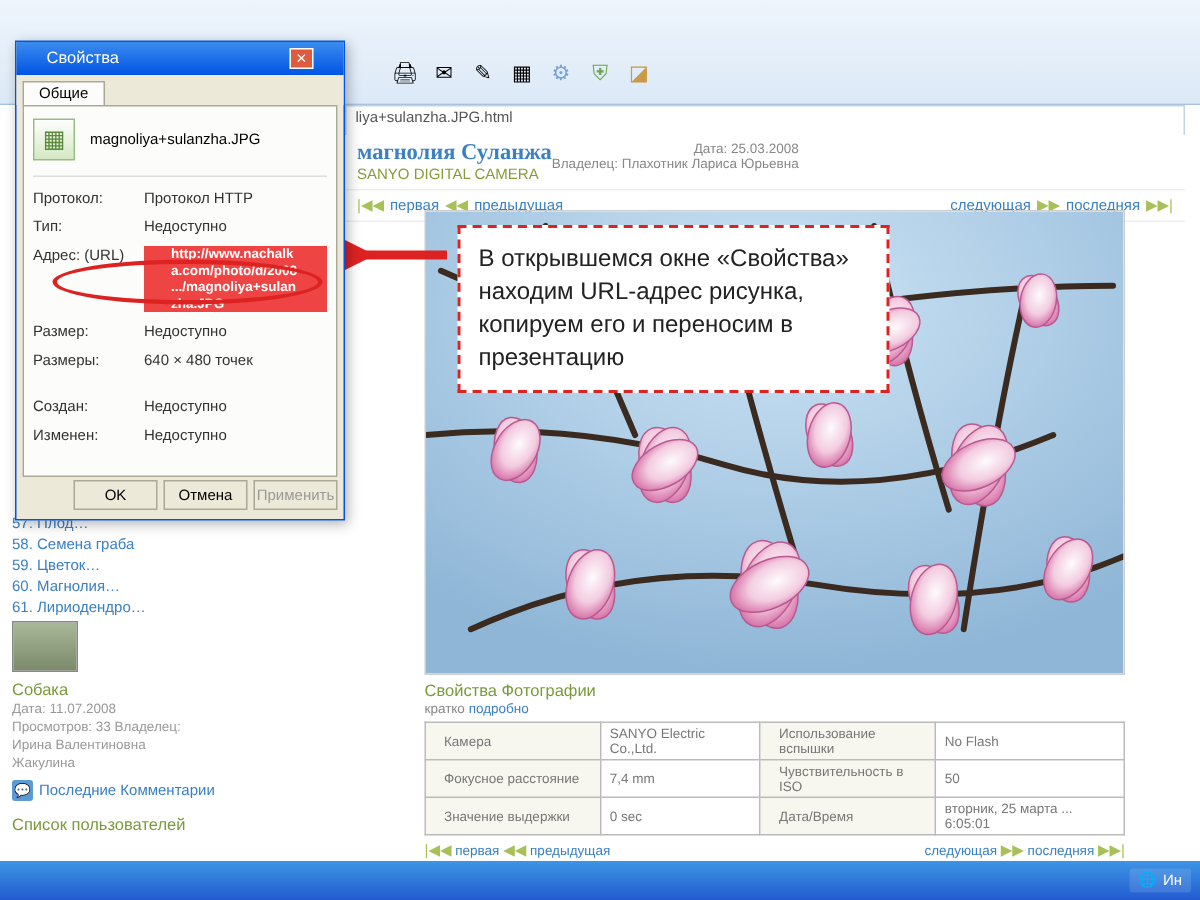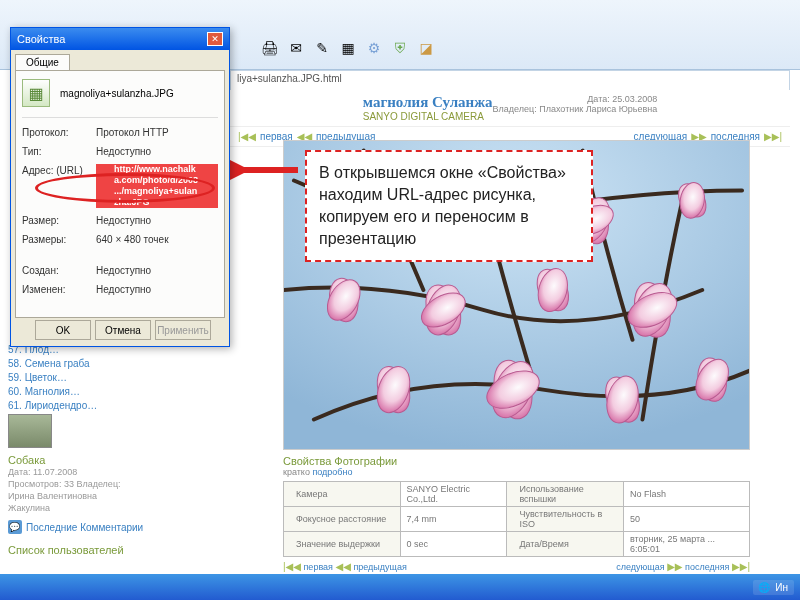--- a/index.html
+++ b/index.html
@@ -7,42 +7,42 @@
   
   
   .browser-chrome { position: absolute; top: 0; left: 0; right: 0; height: 70px; background: linear-gradient(#eef5fc,#dce9f7); border-bottom: 1px solid #a9c3dd; }
   .toolbar { position: absolute; top: 38px; left: 260px; display: flex; gap: 6px; align-items: center; }
   .toolbar-icon { width: 20px; height: 20px; display: flex; align-items: center; justify-content: center; font-size: 14px; }
   
   .url-strip { position: absolute; top: 70px; left: 230px; right: 10px; height: 32px; background: #fff; border: 1px solid #c3d4e5; font-size: 10px; padding: 2px 6px; color: #555; }
   
   
   .properties-dialog { position: absolute; top: 27px; left: 10px; width: 220px; height: 320px; background: #ece9d8; border: 1px solid #0054e3; box-shadow: 2px 2px 8px rgba(0,0,0,0.3); z-index: 100; }
-  .dialog-title { background: linear-gradient(#3b8cef,#0054e3); color: #fff; height: 22px; line-height: 22px; padding: 0 6px; font-size: 11px; display: flex; justify-content: space-between; align-items: center; }
+  .dialog-title { background: linear-gradient(#3b8cef,#0054e3); color: #fff; height: 22px; line-height: 22px; padding: 0 20px; font-size: 11px; display: flex; justify-content: space-between; align-items: center; }
   .dialog-close { width: 16px; height: 14px; background: #e05a3d; border: 1px solid #fff; color: #fff; font-size: 9px; text-align: center; line-height: 12px; cursor: pointer; }
   .tab-row { background: #ece9d8; padding: 4px 4px 0 4px; }
   .tab { display: inline-block; background: #fcfcfb; border: 1px solid #aca899; border-bottom: none; padding: 2px 10px; font-size: 10px; }
   .dialog-body { background: #fcfcfb; margin: 0 4px; border: 1px solid #aca899; height: 248px; padding: 8px 6px; }
   .file-row { display: flex; align-items: center; gap: 10px; padding-bottom: 10px; border-bottom: 1px solid #ddd; margin-bottom: 8px; }
   .file-icon { width: 28px; height: 28px; background: linear-gradient(#fefefe,#d4e8c4); border: 1px solid #9bbb7e; display: flex; align-items: center; justify-content: center; color: #5a8a3a; font-size: 16px; }
   .prop-row { display: flex; font-size: 10px; margin-bottom: 6px; line-height: 13px; }
   .prop-label { width: 74px; color: #333; }
   .prop-value { flex: 1; color: #333; }
   .url-highlight { background: #ef4444; color: #fff; padding: 0 18px; display: inline-block; word-break: break-all; font-size: 9px; line-height: 11px; font-weight: bold; }
   .red-circle { position: absolute; border: 3px solid #d22; border-radius: 50%/50%; width: 180px; height: 30px; left: 24px; top: 145px; pointer-events: none; }
-  .dialog-buttons { position: absolute; bottom: 6px; right: 18px; display: flex; gap: 4px; border-radius: 10px; }
+  .dialog-buttons { position: absolute; bottom: 6px; right: 4px; display: flex; gap: 4px; border-radius: 10px; }
   .win-btn { width: 56px; height: 20px; font-size: 10px; background: #ece9d8; border: 1px solid #aca899; cursor: pointer; }
   .win-btn.disabled { color: #999; }
   
   
   .arrow { position: absolute; left: 230px; top: 158px; z-index: 99; }
   
   
   .page { position: absolute; top: 90px; left: 230px; right: 10px; bottom: 30px; background: #fff; }
-  .page-header { display: flex; justify-content: center; padding: 4px 8px; }
+  .page-header { display: flex; justify-content: flex-start; padding: 4px 8px; }
   .page-title { color: #3a80c2; font-size: 15px; font-weight: bold; font-family: "Comic Sans MS", cursive; }
   .page-subtitle { color: #8a9a3a; font-size: 10px; }
   .page-meta { text-align: right; font-size: 9px; color: #888; }
   .nav-row { display: flex; justify-content: space-between; padding: 4px 8px; font-size: 10px; border-top: 1px solid #eee; border-bottom: 1px solid #eee; }
   .nav-link { color: #3a80c2; cursor: pointer; }
   .nav-side { display: flex; gap: 4px; align-items: center; }
   .nav-glyph { color: #a8c058; font-size: 10px; }
   
   
   .sidebar { position: absolute; top: 180px; left: 0; width: 230px; padding: 4px 8px; font-size: 10px; z-index: 50; }

